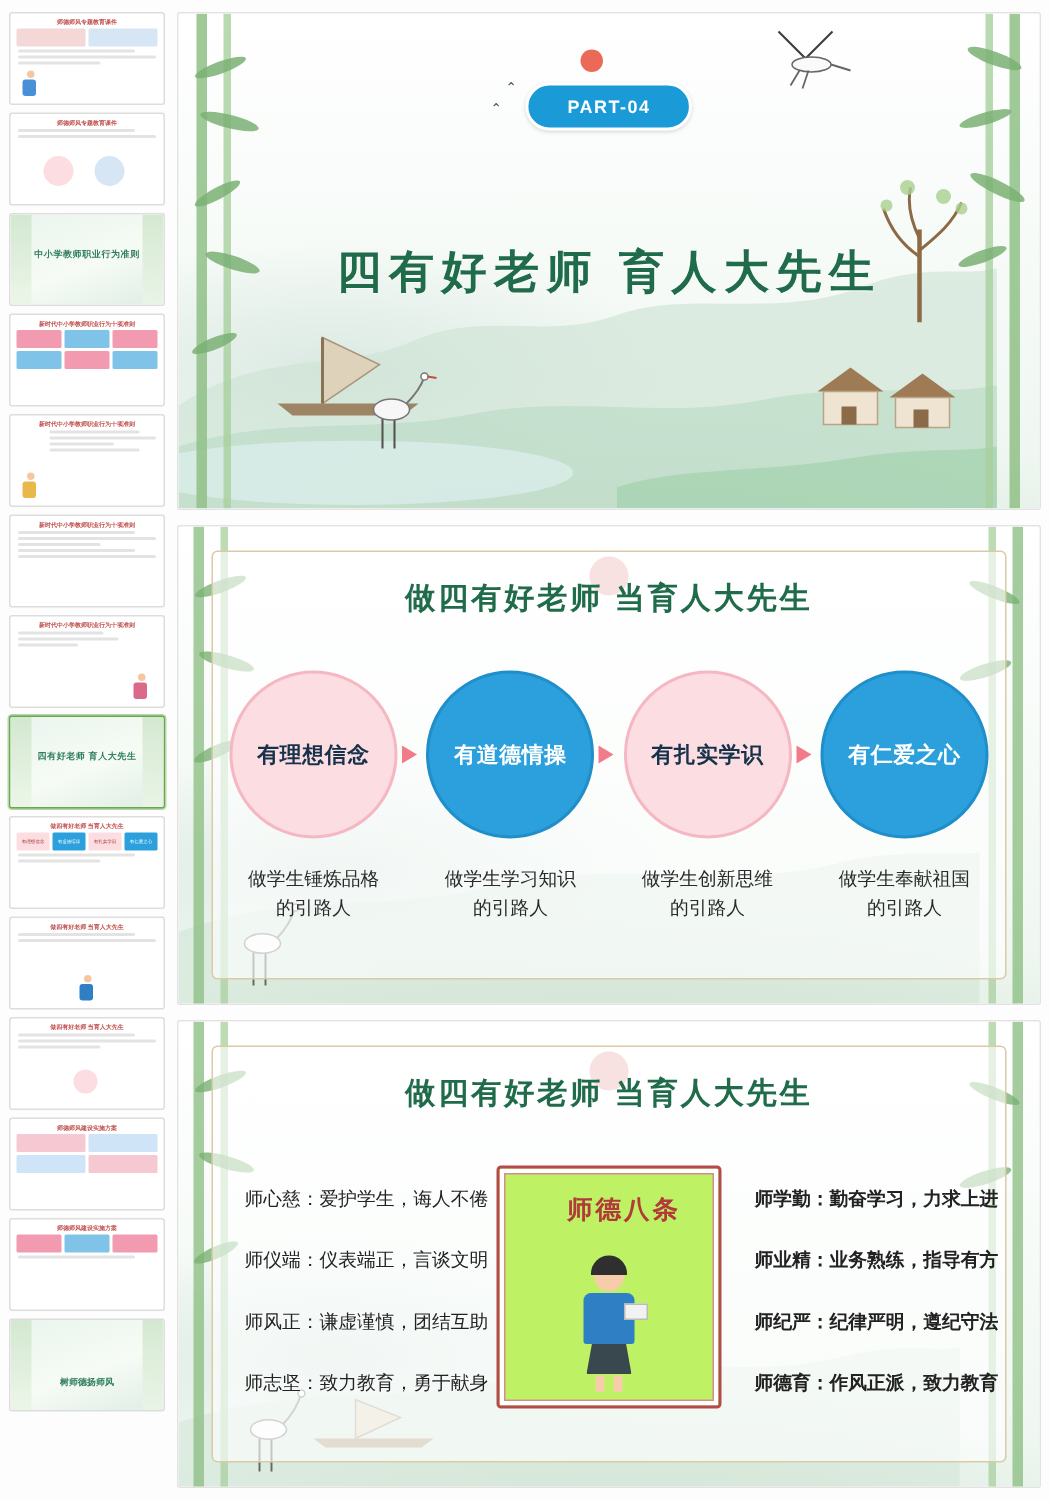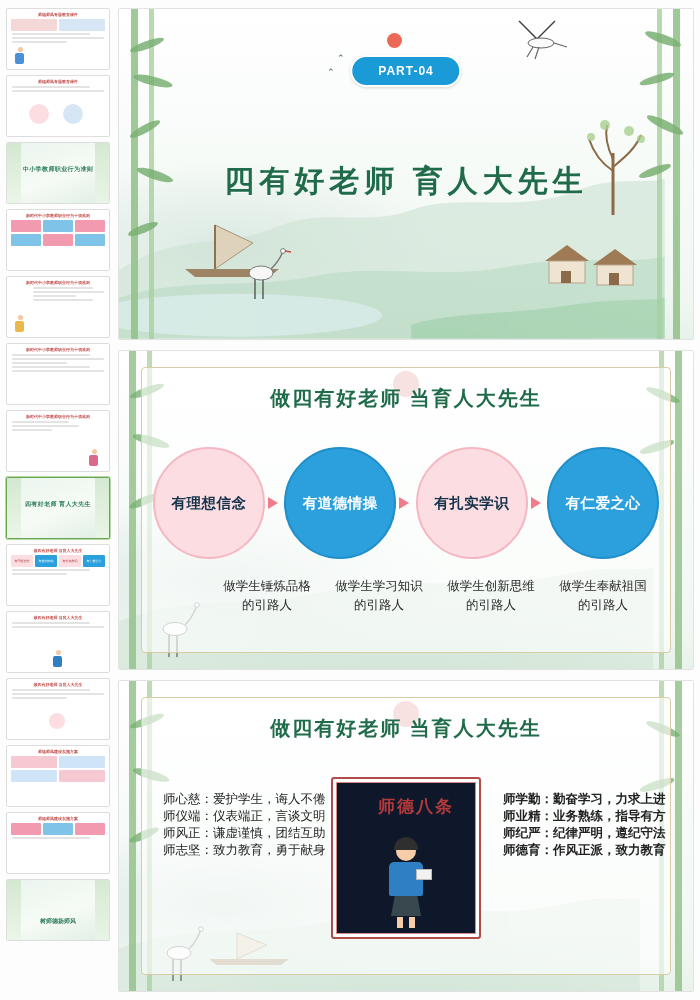--- a/index.html
+++ b/index.html
@@ -179,41 +179,41 @@
   .circ.blue { background: #2ba0dd; border: 2px solid #1f8ec9; color: #fff; }
   .arrow {
     position: absolute; top: 50%; right: -13px; transform: translateY(-50%);
     width: 0; height: 0;
     border-top: 6px solid transparent;
     border-bottom: 6px solid transparent;
     border-left: 10px solid #f07b8a;
   }
   .caps {
     position: absolute; top: 226px; left: 34px; right: 34px;
-    display: flex; justify-content: flex-end;
+    display: flex; justify-content: space-between;
   }
   .cap {
     width: 112px; text-align: center;
     font-size: 12.5px; color: #2a2a2a; line-height: 1.55;
   }
 
   
   .col-left, .col-right {
     position: absolute; top: 110px;
     width: 160px;
-    display: flex; flex-direction: column; 
+    display: flex; flex-direction: column; gap: 24px;
   }
   .col-left { left: 44px; }
   .col-right { right: 30px; font-weight: bold; }
   .item { font-size: 12.5px; color: #222; white-space: nowrap; }
   .center-card {
     position: absolute; top: 96px; left: 50%; transform: translateX(-50%);
     width: 150px; height: 162px;
     border: 2px solid #b34b4b; border-radius: 3px;
-    background: #0f172a;
+    background: #bef264;
     box-shadow: inset 0 0 0 3px #fff, inset 0 0 0 4px #d98b8b;
     padding-left: 20px;
   }
   .center-card-title {
     text-align: center; margin-top: 16px;
     font-size: 17px; font-weight: bold; color: #b33a3a; letter-spacing: 2px;
   }
   .teacher {
     position: absolute; bottom: 10px; left: 50%; transform: translateX(-50%);
     width: 52px; height: 86px;

